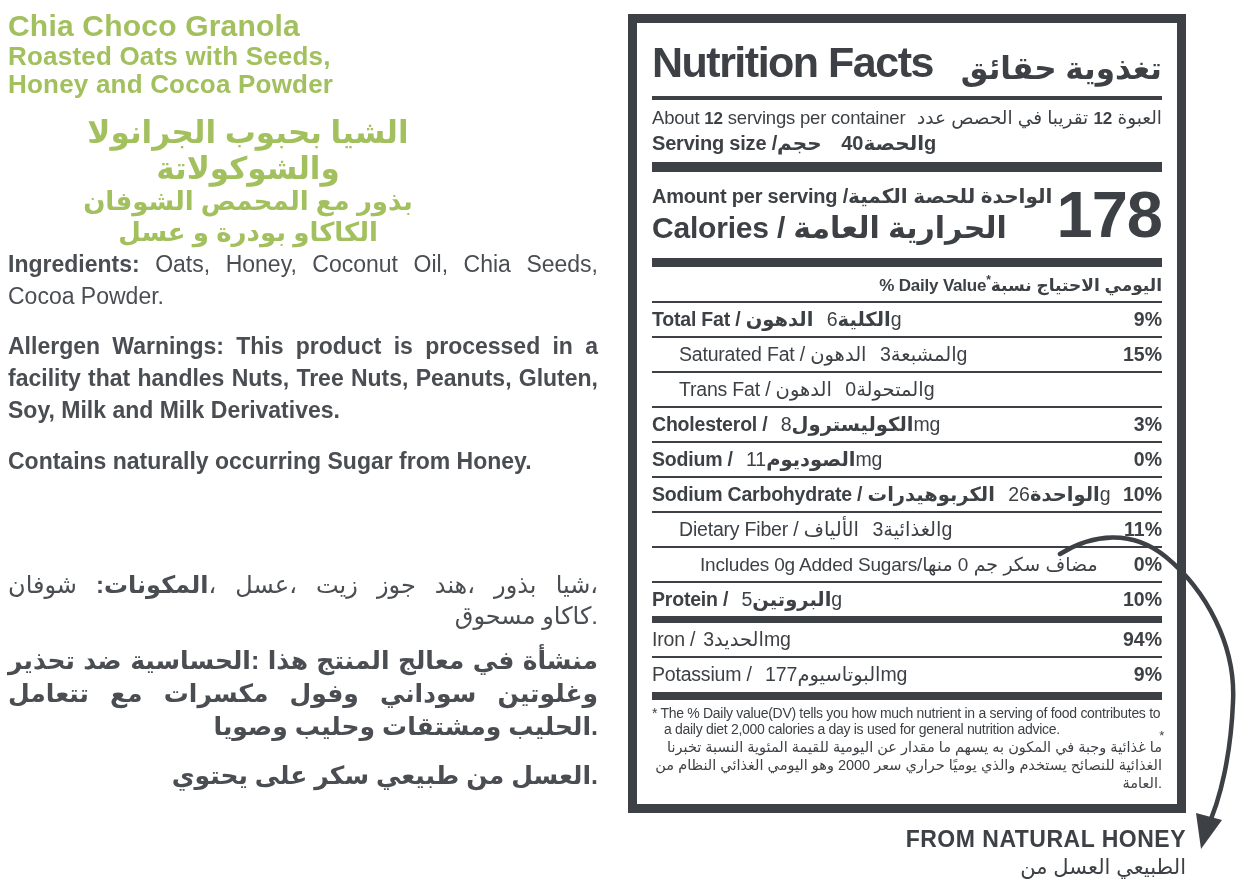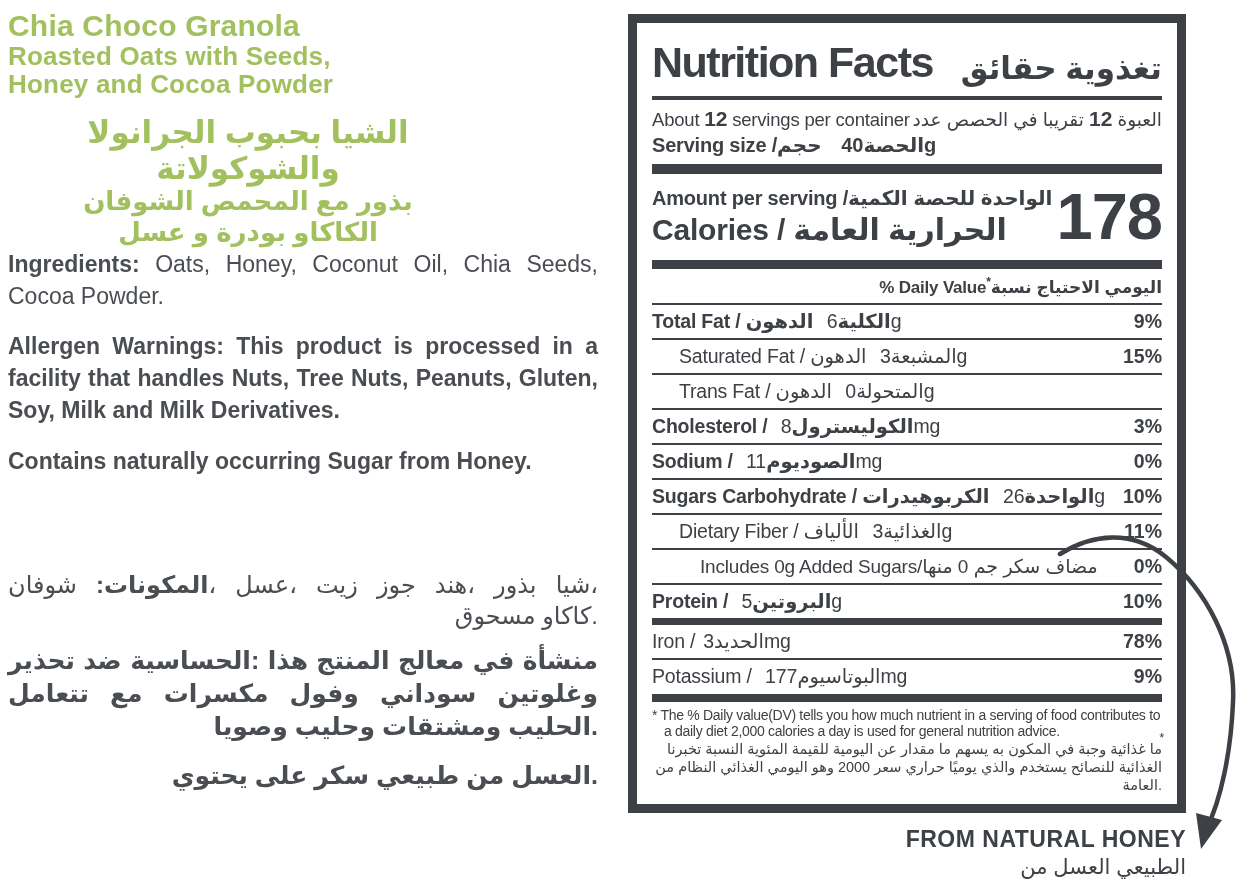--- a/index.html
+++ b/index.html
@@ -23,21 +23,21 @@
   .gap-ar{margin-top:92px;}
   
   .nf-panel{
     position:absolute;left:628px;top:14px;width:558px;height:799px;box-sizing:border-box;
     border:9px solid #3d4145;padding:8px 15px 0 15px;color:#3d4145;
   }
   .nf-header{display:flex;justify-content:space-between;align-items:flex-end;padding:10px 0 12px 0;border-bottom:4px solid #3d4145;text-align:center;}
   .nf-title-en{font-size:43px;font-weight:bold;letter-spacing:-1.5px;line-height:1;}
   .nf-title-ar{font-size:31px;font-weight:bold;line-height:1;}
   .nf-servings{display:flex;justify-content:space-between;align-items:baseline;font-size:18.5px;padding:7px 0 0 0;letter-spacing:-.2px;}
-  .nf-servings b{font-size:21px;}
+  .nf-servings b{font-size:17px;}
   .nf-servingsize{font-size:20px;font-weight:bold;padding:2px 0 7px 0;letter-spacing:-.2px;}
   .nf-servingsize .ssv{margin-left:14px;}
   .thickbar{height:10px;background:#3d4145;}
   .nf-cal{display:flex;justify-content:space-between;align-items:center;padding:5px 0 6px 0;}
   .nf-cal-lines .l1{font-size:20px;font-weight:bold;letter-spacing:-.2px;}
   .nf-cal-lines .l2{font-size:30px;font-weight:bold;letter-spacing:-.2px;margin-top:2px;}
   .nf-cal-val{font-size:65px;font-weight:bold;letter-spacing:-1px;}
   .bar2{height:9px;background:#3d4145;}
   .nf-dvline{text-align:right;font-size:17px;font-weight:bold;padding:6px 0 5px 0;border-bottom:2.5px solid #3d4145;letter-spacing:-.2px;}
   .nf-dvline sup{font-size:12px;}
@@ -129,38 +129,38 @@
       </div>
       <div class="nf-row main">
         <span class="nf-label"><span class="en">Cholesterol / </span><span class="ar arv">الكوليسترول</span><span class="nf-amt">8mg</span></span>
         <span class="nf-dv">3%</span>
       </div>
       <div class="nf-row main">
         <span class="nf-label"><span class="en">Sodium / </span><span class="ar arv">الصوديوم</span><span class="nf-amt">11mg</span></span>
         <span class="nf-dv">0%</span>
       </div>
       <div class="nf-row main">
-        <span class="nf-label"><span class="en">Sugars Carbohydrate / </span><span class="ar arv">الكربوهيدرات ‎الواحدة</span><span class="nf-amt">26g</span></span>
+        <span class="nf-label"><span class="en">Sodium Carbohydrate / </span><span class="ar arv">الكربوهيدرات ‎الواحدة</span><span class="nf-amt">26g</span></span>
         <span class="nf-dv">10%</span>
       </div>
       <div class="nf-row sub">
         <span class="nf-label"><span class="en">Dietary Fiber / </span><span class="ar arv">الألياف ‎الغذائية</span><span class="nf-amt">3g</span></span>
         <span class="nf-dv">11%</span>
       </div>
       <div class="nf-row sub2">
         <span class="nf-label"><span class="en">Includes 0g Added Sugars/</span><span class="ar arv">منها ‎0 ‎جم ‎سكر ‎مضاف</span><span class="nf-amt"></span></span>
         <span class="nf-dv">0%</span>
       </div>
       <div class="nf-row main">
         <span class="nf-label"><span class="en">Protein / </span><span class="ar arv">البروتين</span><span class="nf-amt">5g</span></span>
         <span class="nf-dv">10%</span>
       </div>
       <div class="nf-row mineral thick-top">
         <span class="nf-label"><span class="en">Iron /</span><span class="ar arv">الحديد</span><span class="nf-amt">3mg</span></span>
-        <span class="nf-dv">78%</span>
+        <span class="nf-dv">94%</span>
       </div>
       <div class="nf-row mineral">
         <span class="nf-label"><span class="en">Potassium / </span><span class="ar arv">البوتاسيوم</span><span class="nf-amt">177mg</span></span>
         <span class="nf-dv">9%</span>
       </div>
     </div>
 
   <div class="botbar"></div>
 
   <div class="nf-foot-en">* The % Daily value(DV) tells you how much nutrient in a serving of food contributes to a daily diet 2,000 calories a day is used for general nutrition advice.</div>

